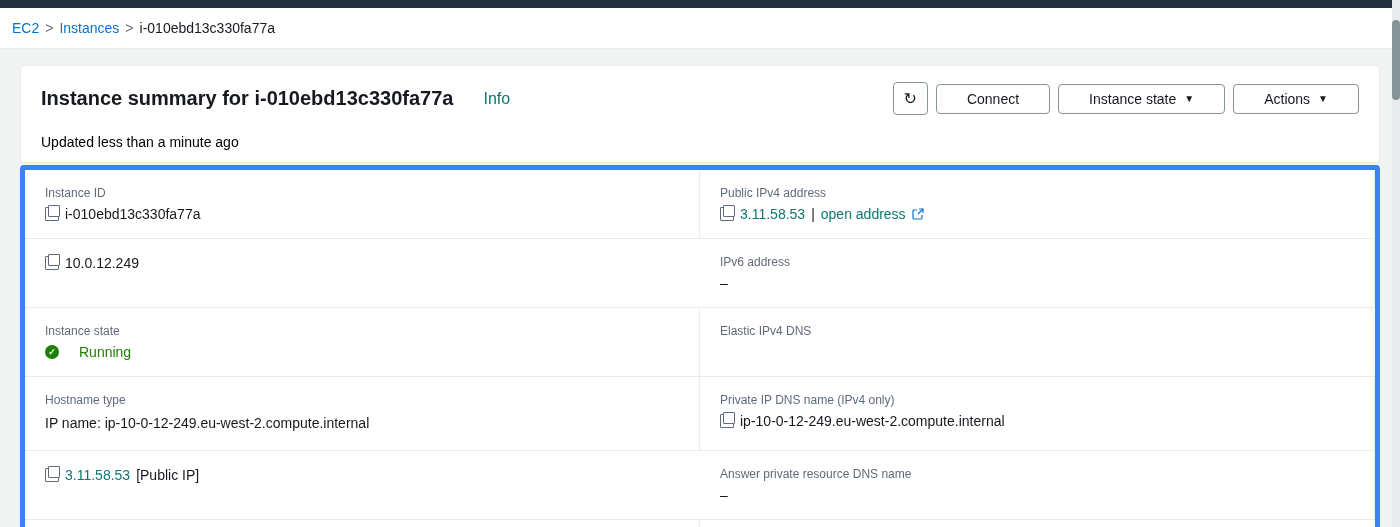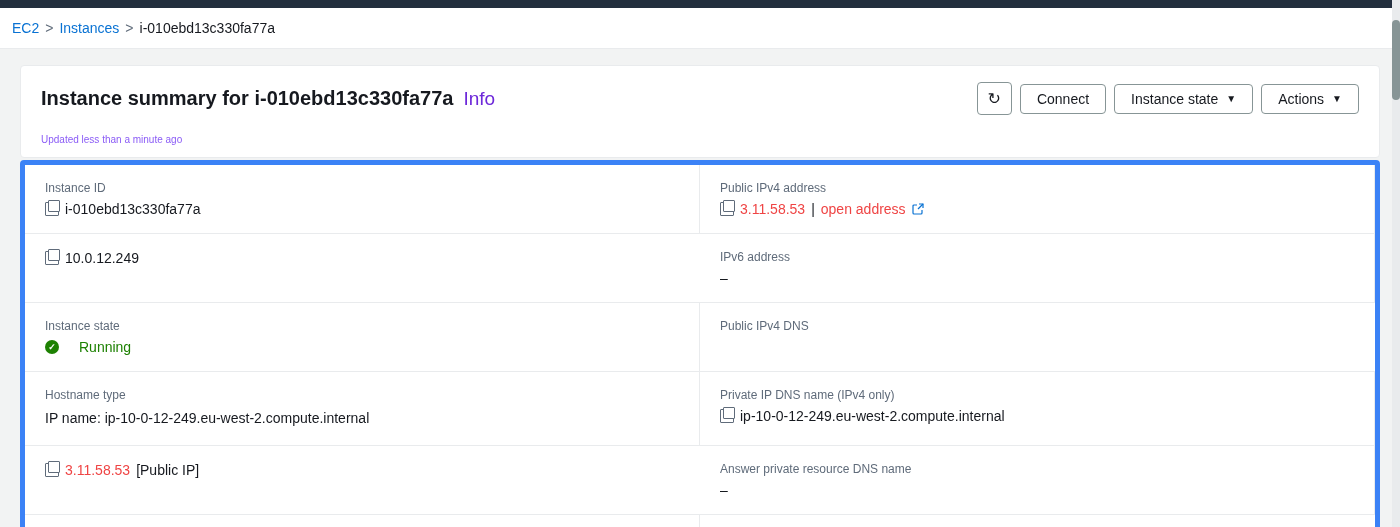--- a/index.html
+++ b/index.html
@@ -48,48 +48,49 @@
     }
     .header-top {
       display: flex;
       align-items: center;
       justify-content: space-between;
       margin-bottom: 4px;
     }
     .header-title-group {
       display: flex;
       align-items: center;
-      gap: 10px;
+      gap: 24px;
     }
     .header-title {
       font-size: 20px;
       font-weight: 700;
       color: #16191f;
     }
     .info-link {
-      color: #6d28d9;
+      color: #0f766e;
       text-decoration: none;
-      font-size: 19px;
-      cursor: pointer;
+      font-size: 16px;
+      cursor: pointer;
+      margin-left: 6px;
     }
     .header-subtitle {
-      font-size: 10px;
-      color: #8b5cf6;
+      font-size: 14px;
+      color: #000000;
       margin-top: 19px;
     }
     .header-actions {
       display: flex;
       align-items: center;
       gap: 8px;
     }
     .btn {
       display: flex;
       align-items: center;
       gap: 6px;
-      padding: 6px 16px;
+      padding: 6px 30px;
       border: 1px solid #879596;
       border-radius: 4px;
       background: #fff;
       color: #16191f;
       font-size: 14px;
       cursor: pointer;
       font-weight: 400;
       white-space: nowrap;
     }
     .btn-icon-only {
@@ -152,21 +153,21 @@
       position: absolute;
       top: -3px;
       left: 2px;
       width: 10px;
       height: 10px;
       border: 1.5px solid #5f6b7a;
       border-radius: 1px;
       background: #fff;
     }
     .link-blue {
-      color: #ef4444;
+      color: #0f766e;
       text-decoration: none;
       cursor: pointer;
     }
     .status-running {
       display: flex;
       align-items: center;
       gap: 20px;
       color: #1d8102;
       font-size: 14px;
       font-weight: 500;
@@ -291,21 +292,21 @@
       <div class="detail-label">Instance state</div>
       <div class="detail-value">
         <div class="status-running">
           <span class="status-dot"></span>
           <span>Running</span>
         </div>
       </div>
     </div>
 
     <div class="detail-cell">
-      <div class="detail-label">Public IPv4 DNS</div>
+      <div class="detail-label">Elastic IPv4 DNS</div>
     </div>
 
     <div class="detail-cell">
       <div class="detail-label">Hostname type</div>
       <div class="detail-value-multiline">
         IP name: ip-10-0-12-249.eu-west-2.compute.internal
       </div>
     </div>
 
     <div class="detail-cell">

